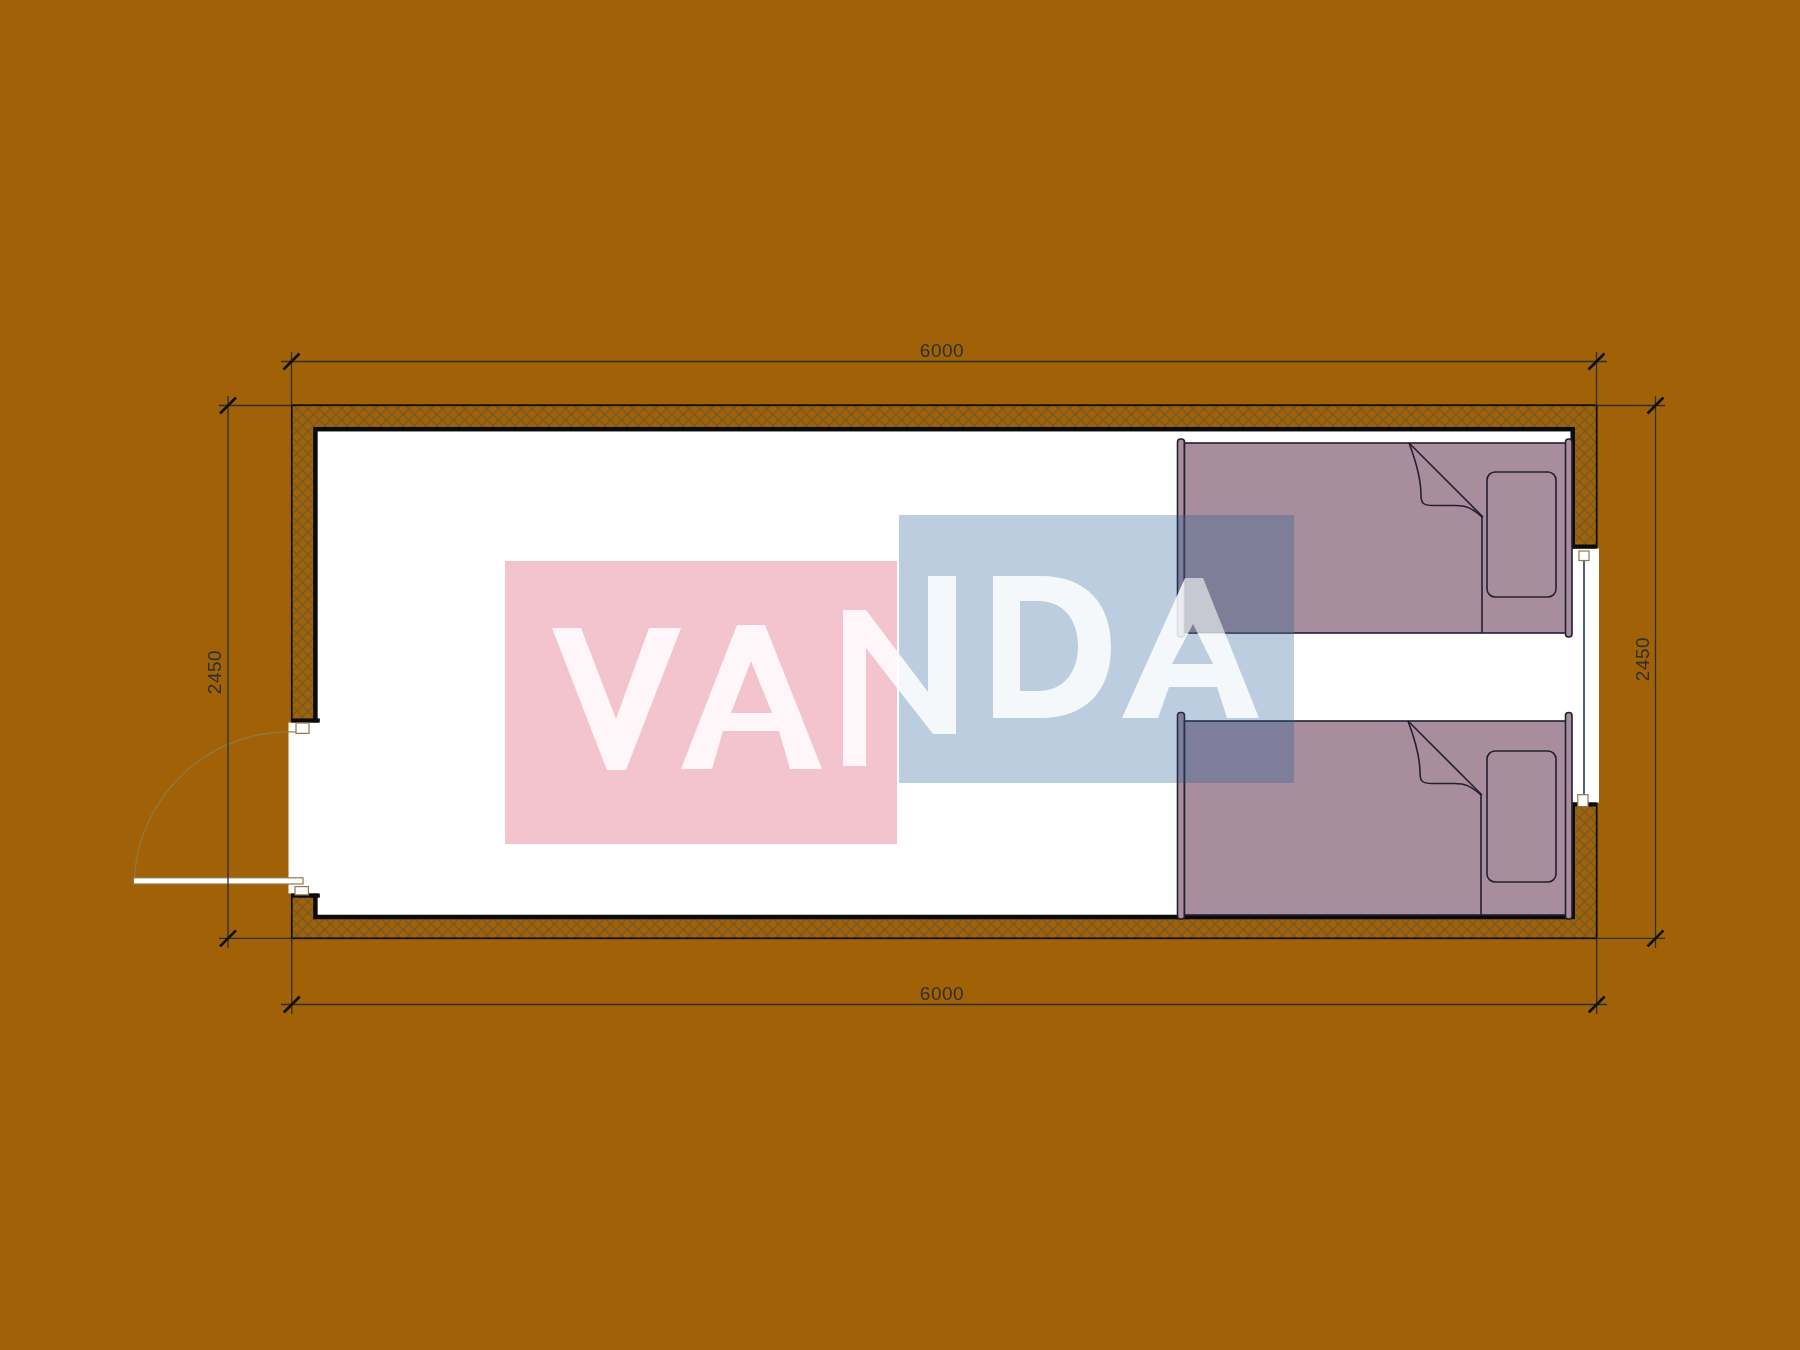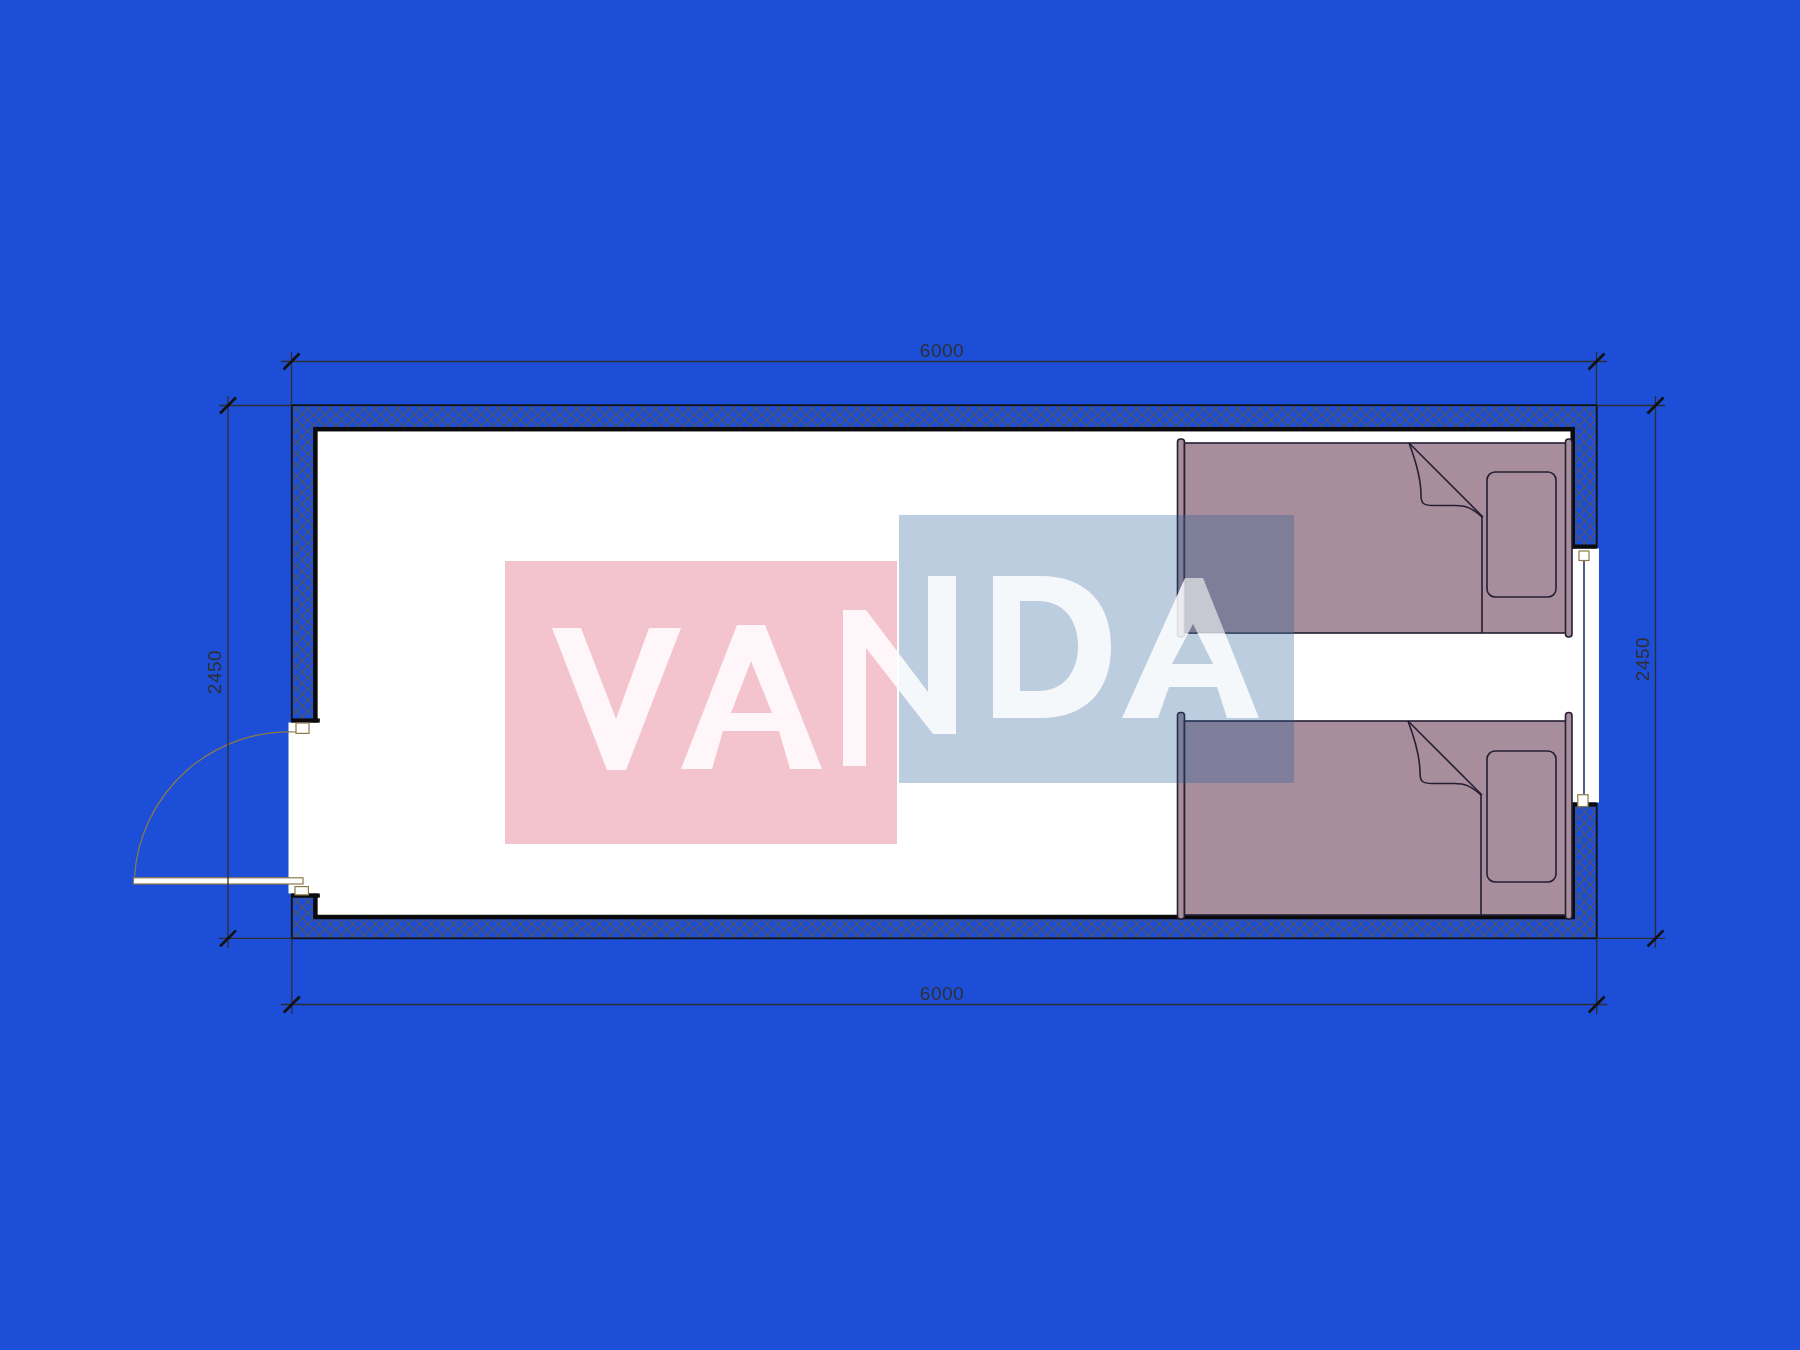--- a/index.html
+++ b/index.html
@@ -1,16 +1,16 @@
 <!DOCTYPE html>
 <html><head>
 <meta charset="utf-8">
 <style>
   html,body{margin:0;padding:0;background:#ffffff;}
-  .page{position:relative;width:1800px;height:1350px;background:#1d4ed8;overflow:hidden;
+  .page{position:relative;width:1800px;height:1350px;background:#a16207;overflow:hidden;
         font-family:"Liberation Sans", sans-serif;}
 </style>
 </head>
 <body>
 <div class="page">
 <svg width="1800" height="1350" viewBox="0 0 1800 1350" xmlns="http://www.w3.org/2000/svg">
 <defs>
   <pattern id="hatch" width="11.2" height="11.2" patternUnits="userSpaceOnUse">
     <path d="M-2,13.2 L13.2,-2 M-2,-2 L13.2,13.2" stroke="#60553a" stroke-width="1" fill="none" opacity="0.95"></path>
   </pattern>

